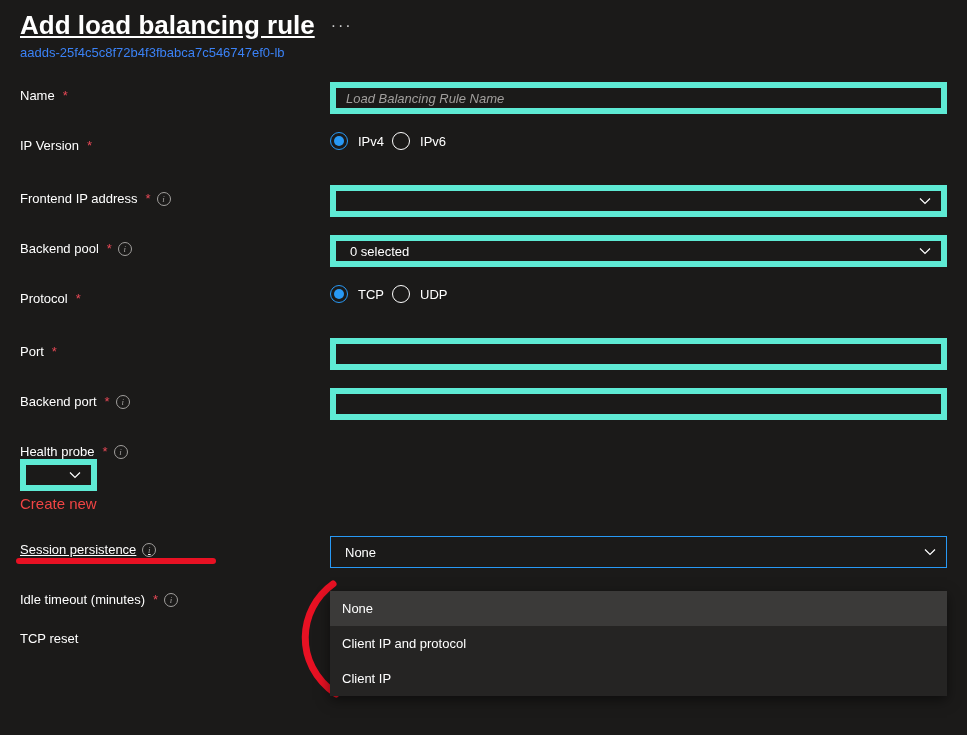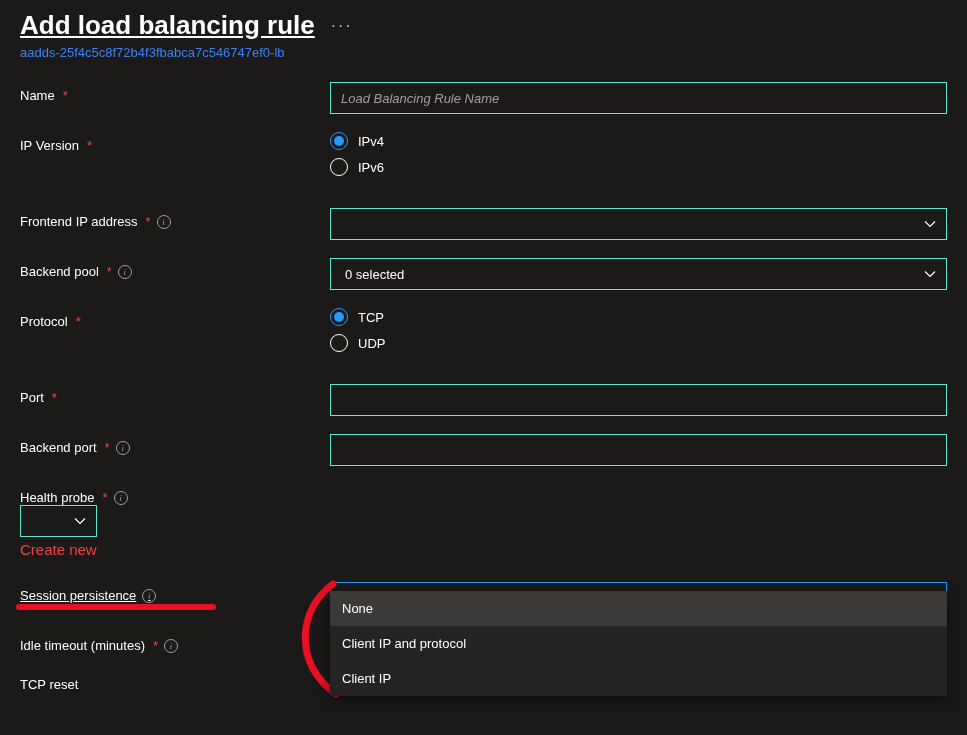--- a/index.html
+++ b/index.html
@@ -53,21 +53,21 @@
       font-size: 9px;
       color: #a19f9d;
       font-style: italic;
       font-family: Georgia, serif;
       cursor: pointer;
     }
     .control-col { flex: 1; }
     .text-input, .select-box {
       width: 100%;
       background: #1b1a19;
-      border: 1px solid #5eead4;
+      border: 6px solid #5eead4;
       color: #ffffff;
       font-size: 13px;
       padding: 6px 10px;
       height: 32px;
       outline: none;
     }
     .text-input::placeholder { color: #a19f9d; font-style: italic; }
     .select-box {
       display: flex;
       align-items: center;
@@ -75,21 +75,21 @@
       cursor: pointer;
       padding-left: 14px;
     }
     .select-box.open { border: 1px solid #2899f5; }
     .chevron {
       width: 12px;
       height: 12px;
       display: inline-block;
     }
     .chevron svg { width: 12px; height: 12px; stroke: #ffffff; stroke-width: 1.2; fill: none; }
-    .radio-group { display: flex; flex-direction: column; gap: 8px; }
+    .radio-group { display: flex; flex-direction: row; gap: 8px; }
     .radio-item { display: flex; align-items: center; gap: 10px; cursor: pointer; }
     .radio-outer {
       width: 18px;
       height: 18px;
       border: 1px solid #ffffff;
       border-radius: 50%;
       display: flex;
       align-items: center;
       justify-content: center;
     }

